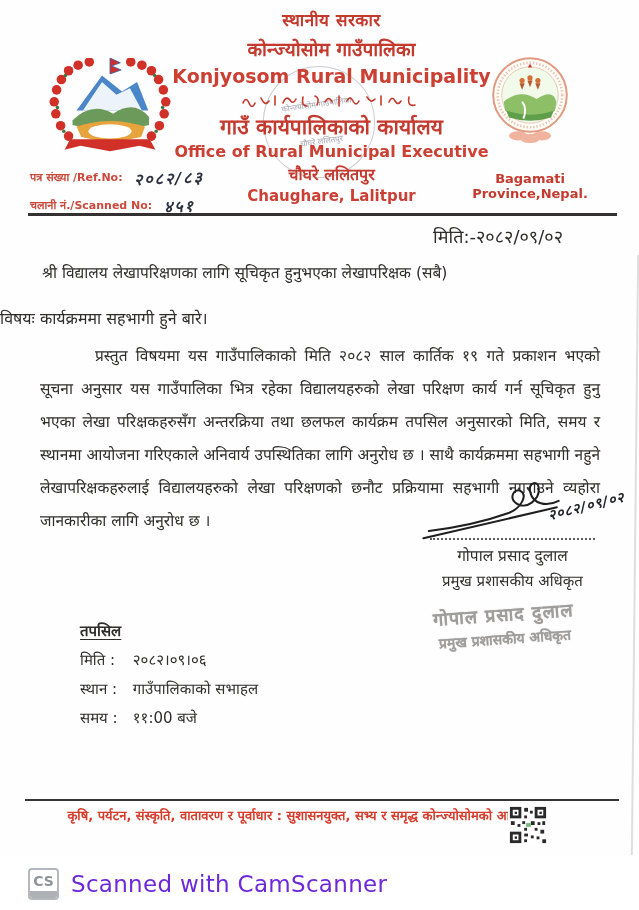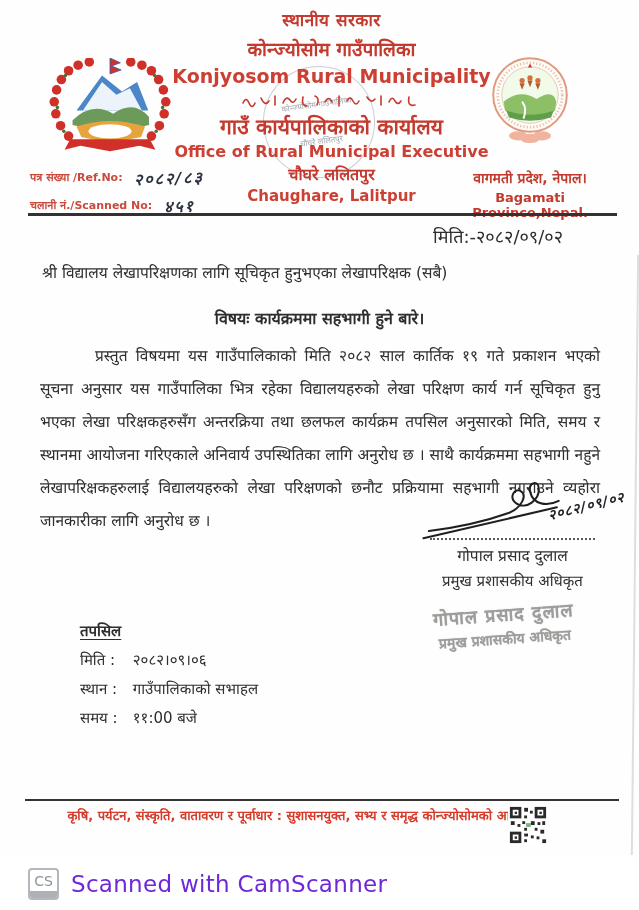--- a/index.html
+++ b/index.html
@@ -53,22 +53,22 @@
   .divider-top {
     position:absolute; top:213px; left:28px; right:22px;
     border-top:3px solid #333131;
   }
 
   .date-line { position:absolute; top:224px; right:76px; font-size:18px; }
 
   .addressee { position:absolute; top:261px; left:42px; font-size:15.5px; }
 
   .subject {
-    position:absolute; top:307px; left:0; right:0; text-align:center;
-    font-size:16px; font-weight:700;
+    position:absolute; top:307px; left:0; right:0; text-align:left;
+    font-size:16px; font-weight:400;
   }
 
   .body-para {
     position:absolute; top:340px; left:40px; width:560px;
     font-size:15.5px; line-height:33px; text-align:justify; text-indent:55px;
   }
 
   
   .sig-block { position:absolute; top:478px; left:400px; width:225px; text-align:center; }
   .sig-draw { position:relative; height:64px; }
@@ -114,21 +114,21 @@
   
   .cs-strip {
     position:absolute; top:858px; left:0; right:0; height:52px; background:#ffffff;
     display:flex; align-items:center; padding-left:28px;
   }
   .cs-badge {
     position:relative; width:31px; height:32px; border:2.5px solid #b4b8bc;
     border-radius:4px; background:#fff; display:flex; align-items:center;
     justify-content:center; overflow:hidden;
   }
-  .cs-badge .cs-txt { font-size:14px; font-weight:normal; color:#8e9398; margin-top:-6px; }
+  .cs-badge .cs-txt { font-size:14px; font-weight:bold; color:#8e9398; margin-top:-6px; }
   .cs-badge .cs-bar { position:absolute; bottom:0; left:0; right:0; height:7px; background:#aeb2b6; }
   .cs-label { margin-left:12px; font-size:23px; color:#6d28d9; letter-spacing:.3px; }
 
   
   .edge-right {
     position:absolute; top:255px; right:3px; width:2px; height:600px;
     background:rgba(140,140,140,.28); transform:rotate(.6deg);
   }
   .edge-corner {
     position:absolute; right:-30px; bottom:-2px; width:130px; height:40px;
@@ -233,21 +233,20 @@
       <circle cx="70" cy="34" r="4" fill="#d4713a"></circle>
       <circle cx="82" cy="38" r="4" fill="#d4713a"></circle>
       <path d="M54 42 L62 42 L58 52 Z" fill="#b65a2e"></path>
       <path d="M66 38 L74 38 L70 48 Z" fill="#b65a2e"></path>
       <path d="M78 42 L86 42 L82 52 Z" fill="#b65a2e"></path>
       <path d="M70 12 l3 6 h-6 Z" fill="#d03028"></path>
     </svg>
   </div>
 
   <div class="province">
-    <div class="np">वागमती प्रदेश, नेपाल।</div>
     <div class="en">Bagamati Province,Nepal.</div>
   </div>
 
   <div class="refs">
     <div class="row">
       <span class="label">पत्र संख्या /Ref.No:</span>
       <span class="hand">२०८२/८३</span>
     </div>
     <div class="row">
       <span class="label">चलानी नं./Scanned No:</span>

